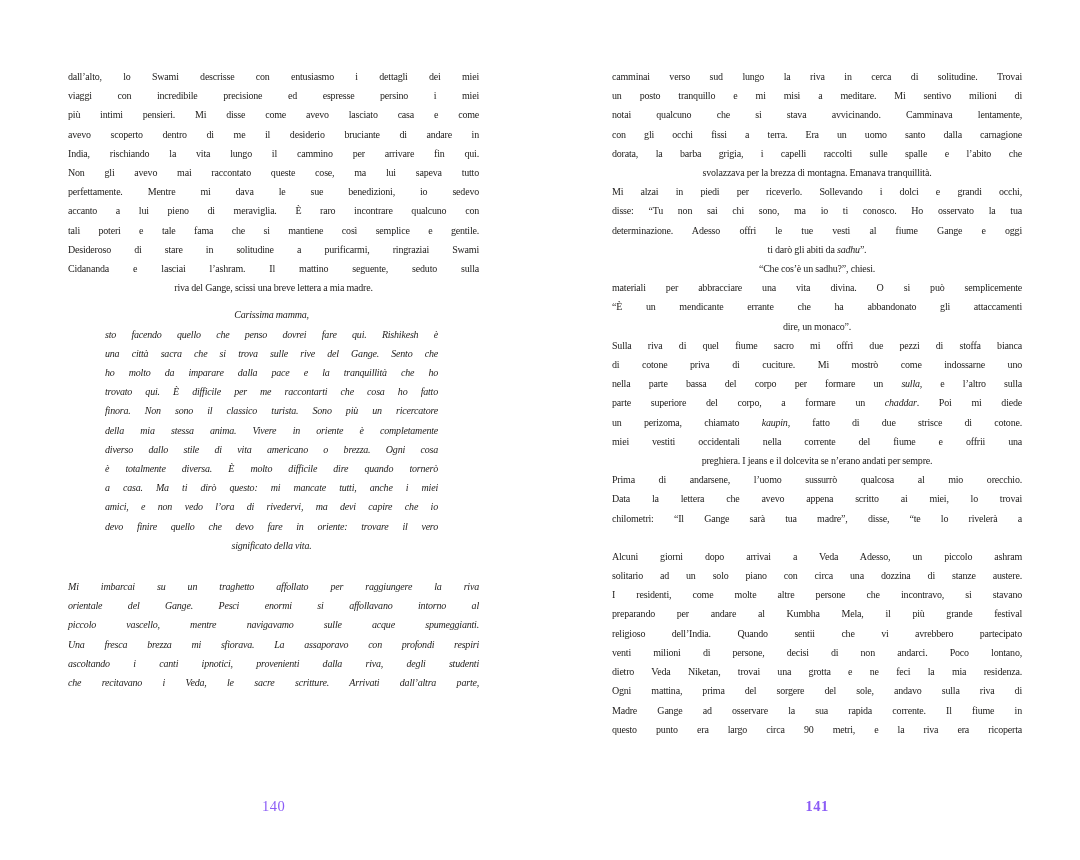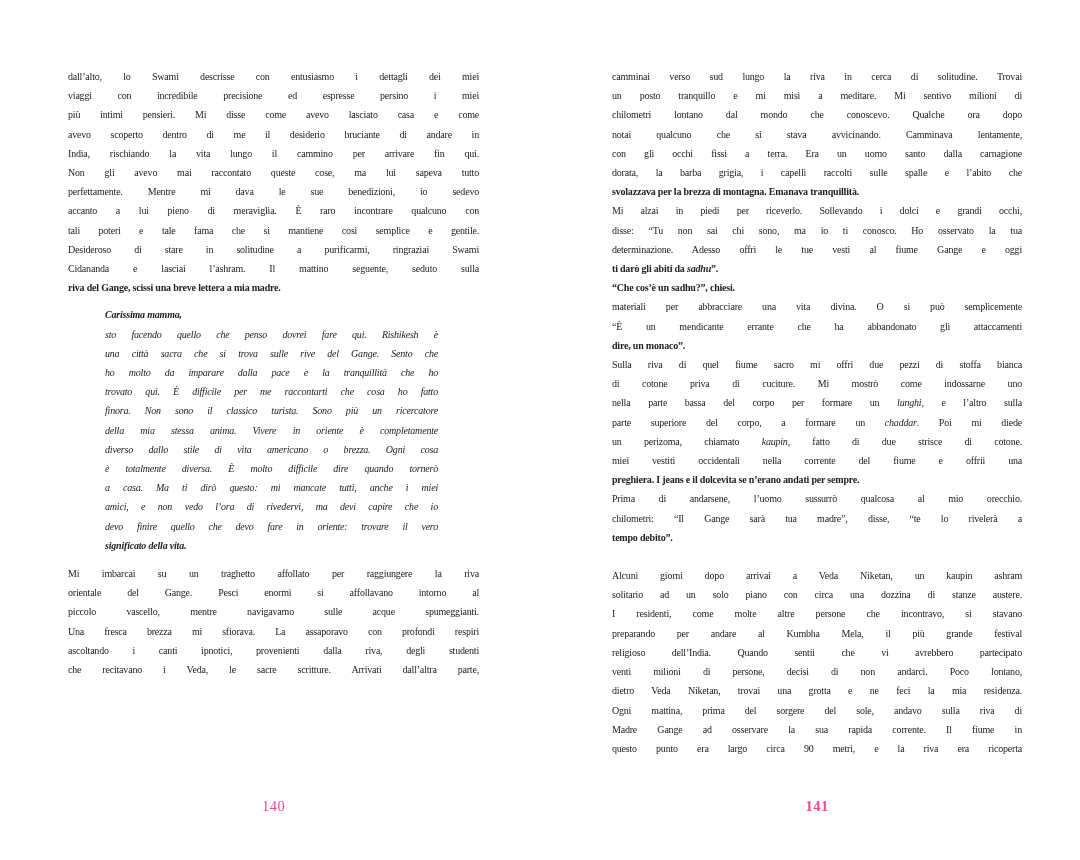--- a/index.html
+++ b/index.html
@@ -21,34 +21,34 @@
   #page-left  { left: 68px;  width: 411px; }
   #page-right { left: 612px; width: 410px; }
 
   .blk { margin: 0; }
   .blk-letter, .blk-signature {
     font-style: italic;
     margin-left: 37px;
     margin-right: 41px;
   }
   .gap-sm { margin-top: 8px; }
-  .gap-md { margin-top: 9px; }
+  .gap-md { margin-top: 22px; font-style: italic; }
   .gap-lg { margin-top: 19px; }
 
   .line { min-height: 19.2px; }
   .line.j { text-align: justify; text-align-last: justify; }
-  .line.r { text-align: left; font-weight: bold; }
+  .line.r { text-align: center; }
 
   .folio {
     position: absolute;
     top: 798px;
     text-align: center;
     font-size: 14.5px;
     letter-spacing: 0.5px;
-    color: #ec4899;
+    color: #8b5cf6;
   }
   #folio-left  { left: 68px;  width: 411px; }
   #folio-right { left: 612px; width: 410px; font-weight: bold; }
 </style>
 </head>
 <body>
 
 <div>
   <section class="page" id="page-left">
       <div class="blk blk-para">
@@ -89,21 +89,20 @@
         <div class="line j">Una fresca brezza mi sfiorava. La assaporavo con profondi respiri</div>
         <div class="line j">ascoltando i canti ipnotici, provenienti dalla riva, degli studenti</div>
         <div class="line j">che recitavano i Veda, le sacre scritture. Arrivati dall’altra parte,</div>
       </div>
     </section>
 
   <section class="page" id="page-right">
       <div class="blk blk-para">
         <div class="line j">camminai verso sud lungo la riva in cerca di solitudine. Trovai</div>
         <div class="line j">un posto tranquillo e mi misi a meditare. Mi sentivo milioni di</div>
-        <div class="line j">chilometri lontano dal mondo che conoscevo. Qualche ora dopo</div>
         <div class="line j">notai qualcuno che si stava avvicinando. Camminava lentamente,</div>
         <div class="line j">con gli occhi fissi a terra. Era un uomo santo dalla carnagione</div>
         <div class="line j">dorata, la barba grigia, i capelli raccolti sulle spalle e l’abito che</div>
         <div class="line r">svolazzava per la brezza di montagna. Emanava tranquillità.</div>
       </div>
       <div class="blk blk-para">
         <div class="line j">Mi alzai in piedi per riceverlo. Sollevando i dolci e grandi occhi,</div>
         <div class="line j">disse: “Tu non sai chi sono, ma io ti conosco. Ho osservato la tua</div>
         <div class="line j">determinazione. Adesso offri le tue vesti al fiume Gange e oggi</div>
         <div class="line r">ti darò gli abiti da <i>sadhu</i>”.</div>
@@ -112,33 +111,33 @@
         <div class="line r">“Che cos’è un sadhu?”, chiesi.</div>
       </div>
       <div class="blk blk-para">
         <div class="line j">materiali per abbracciare una vita divina. O si può semplicemente</div>
         <div class="line j">“È un mendicante errante che ha abbandonato gli attaccamenti</div>
         <div class="line r">dire, un monaco”.</div>
       </div>
       <div class="blk blk-para">
         <div class="line j">Sulla riva di quel fiume sacro mi offrì due pezzi di stoffa bianca</div>
         <div class="line j">di cotone priva di cuciture. Mi mostrò come indossarne uno</div>
-        <div class="line j">nella parte bassa del corpo per formare un <i>lunghi</i>, e l’altro sulla</div>
+        <div class="line j">nella parte bassa del corpo per formare un <i>sulla</i>, e l’altro sulla</div>
         <div class="line j">parte superiore del corpo, a formare un <i>chaddar</i>. Poi mi diede</div>
         <div class="line j">un perizoma, chiamato <i>kaupin</i>, fatto di due strisce di cotone.</div>
         <div class="line j">miei vestiti occidentali nella corrente del fiume e offrii una</div>
         <div class="line r">preghiera. I jeans e il dolcevita se n’erano andati per sempre.</div>
       </div>
       <div class="blk blk-para">
         <div class="line j">Prima di andarsene, l’uomo sussurrò qualcosa al mio orecchio.</div>
+        <div class="line j">Data la lettera che avevo appena scritto ai miei, lo trovai</div>
         <div class="line j">chilometri: “Il Gange sarà tua madre”, disse, “te lo rivelerà a</div>
-        <div class="line r">tempo debito”.</div>
       </div>
       <div class="blk blk-para gap-lg">
-        <div class="line j">Alcuni giorni dopo arrivai a Veda Niketan, un kaupin ashram</div>
+        <div class="line j">Alcuni giorni dopo arrivai a Veda Adesso, un piccolo ashram</div>
         <div class="line j">solitario ad un solo piano con circa una dozzina di stanze austere.</div>
         <div class="line j">I residenti, come molte altre persone che incontravo, si stavano</div>
         <div class="line j">preparando per andare al Kumbha Mela, il più grande festival</div>
         <div class="line j">religioso dell’India. Quando sentii che vi avrebbero partecipato</div>
         <div class="line j">venti milioni di persone, decisi di non andarci. Poco lontano,</div>
         <div class="line j">dietro Veda Niketan, trovai una grotta e ne feci la mia residenza.</div>
         <div class="line j">Ogni mattina, prima del sorgere del sole, andavo sulla riva di</div>
         <div class="line j">Madre Gange ad osservare la sua rapida corrente. Il fiume in</div>
         <div class="line j">questo punto era largo circa 90 metri, e la riva era ricoperta</div>
       </div>

